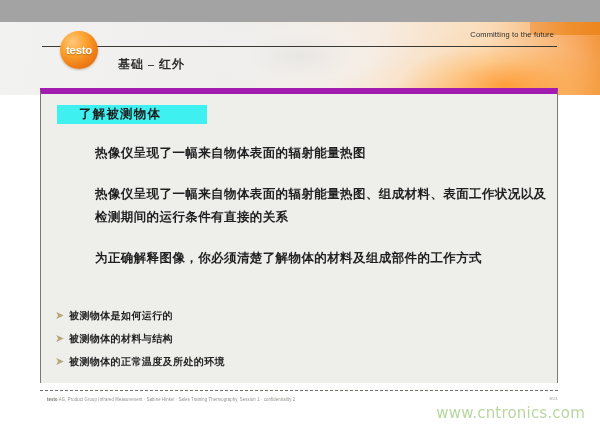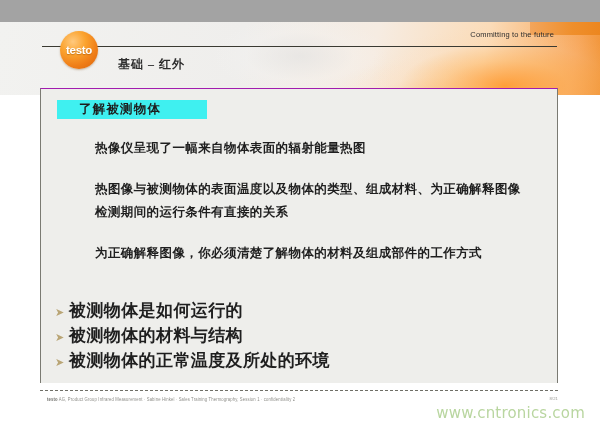--- a/index.html
+++ b/index.html
@@ -109,21 +109,21 @@
   
   .content {
     position: absolute;
     left: 40px;
     top: 88px;
     width: 518px;
     height: 295px;
     background: #eeeeeb;
     border-left: 1.5px solid #7a7a72;
     border-right: 1.5px solid #7a7a72;
-    border-top: 1px solid #a21caf;
+    border-top: 6px solid #a21caf;
     box-sizing: border-box;
   }
 
   .section-banner {
     position: absolute;
     left: 16px;
     top: 11px;
     min-width: 150px;
     height: 19px;
     background: #3ff0f0;
@@ -178,21 +178,21 @@
   }
   .bullet-arrow {
     flex: 0 0 auto;
     width: 14px;
     font-size: 11px;
     line-height: 17px;
     color: #b9a575;
     font-family: "DejaVu Sans", sans-serif;
   }
   .bullet-text {
-    font-size: 17px;
+    font-size: 10px;
     font-weight: bold;
     color: #1f1f1f;
     font-family: "Liberation Serif", serif;
     letter-spacing: 0.4px;
     line-height: 17px;
     white-space: nowrap;
   }
 
   
   .footer-divider {
@@ -257,21 +257,21 @@
 
     <div class="section-banner">
       <span class="section-banner-label">了解被测物体</span>
     </div>
 
     <div class="body-block">
       <p class="para">
         <span class="para-line">热像仪呈现了一幅来自物体表面的辐射能量热图</span>
       </p>
       <p class="para">
-        <span class="para-line">热图像与被测物体的表面温度以及物体的类型、组成材料、为正确解释图像</span>
+        <span class="para-line">热像仪呈现了一幅来自物体表面的辐射能量热图、组成材料、表面工作状况以及</span>
         <span class="para-line">检测期间的运行条件有直接的关系</span>
       </p>
       <p class="para tight">
         <span class="para-line">为正确解释图像，你必须清楚了解物体的材料及组成部件的工作方式</span>
       </p>
     </div>
 
     <div class="bullets">
       <div class="bullet">
         <span class="bullet-arrow">➤</span>

